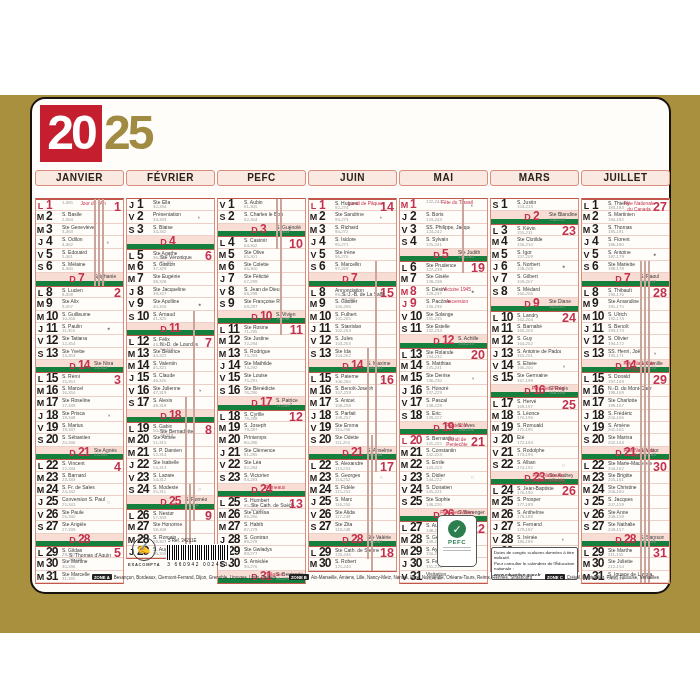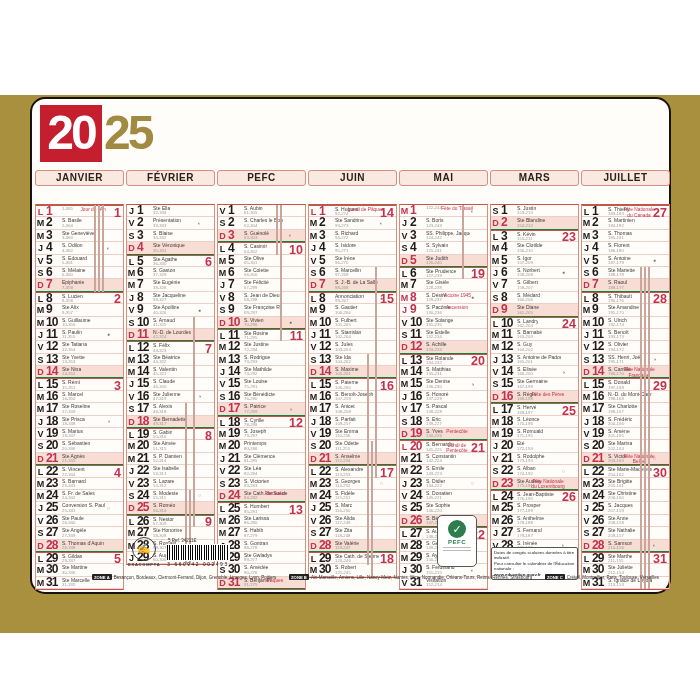--- a/index.html
+++ b/index.html
@@ -12,24 +12,24 @@
   .logo{position:absolute;left:8px;top:6px;white-space:nowrap;}
   .y20{display:inline-block;width:62px;height:57px;background:#c41e2f;color:#fff;
        font-size:48px;font-weight:bold;text-align:center;line-height:56px;letter-spacing:-3px;vertical-align:top;}
   .y25{display:inline-block;color:#a18a41;font-size:48px;font-weight:bold;letter-spacing:-3px;
        line-height:56px;margin-left:2px;vertical-align:top;}
   
   .grid{position:absolute;left:3px;top:71px;width:635px;display:flex;gap:2px;}
   .col{width:89px;position:relative;box-sizing:border-box;}
   .mh{height:14px;border:1px solid #d98d7d;border-radius:3px;background:#f9e9e0;text-align:center;
       font-size:10px;font-weight:bold;color:#2b2118;line-height:14px;letter-spacing:.5px;}
-  .rows{position:relative;margin-top:18px;border-left:1px solid #d98d7d;border-right:1px solid #d98d7d;
+  .rows{position:relative;margin-top:12px;border-left:1px solid #d98d7d;border-right:1px solid #d98d7d;
         border-top:1.5px solid #c0574a;border-bottom:1.5px solid #c0574a;}
   .row{position:relative;height:12.4px;box-sizing:border-box;border-bottom:.5px solid #eccfc6;}
-  .row.sun{background:#f7ddd4;border-bottom:1px solid #15803d;}
+  .row.sun{background:#f7ddd4;border-bottom:5px solid #15803d;padding-left:32px;}
   .row.mon{border-top:1px solid #c0574a;}
   .dl{display:inline-block;width:9px;font-size:9px;font-weight:bold;color:#201a18;vertical-align:top;
       line-height:12px;text-align:center;}
   .dn{display:inline-block;width:15px;font-size:12px;font-weight:bold;color:#201a18;letter-spacing:-.8px;
       line-height:11.8px;vertical-align:top;padding-left:1px;}
   .sun .dl,.sun .dn,.hol .dl,.hol .dn{color:#c2314d;}
   .sb{display:inline-block;vertical-align:top;margin-left:1px;max-width:44px;padding-top:1px;}
   .sn{font-size:5px;color:#3d3d3d;line-height:5.4px;white-space:nowrap;overflow:hidden;}
   .sd{font-size:4.3px;color:#9a9a9a;line-height:4.8px;}
   .note{position:absolute;left:39px;top:1.2px;width:36px;font-size:4.8px;line-height:1.12;

